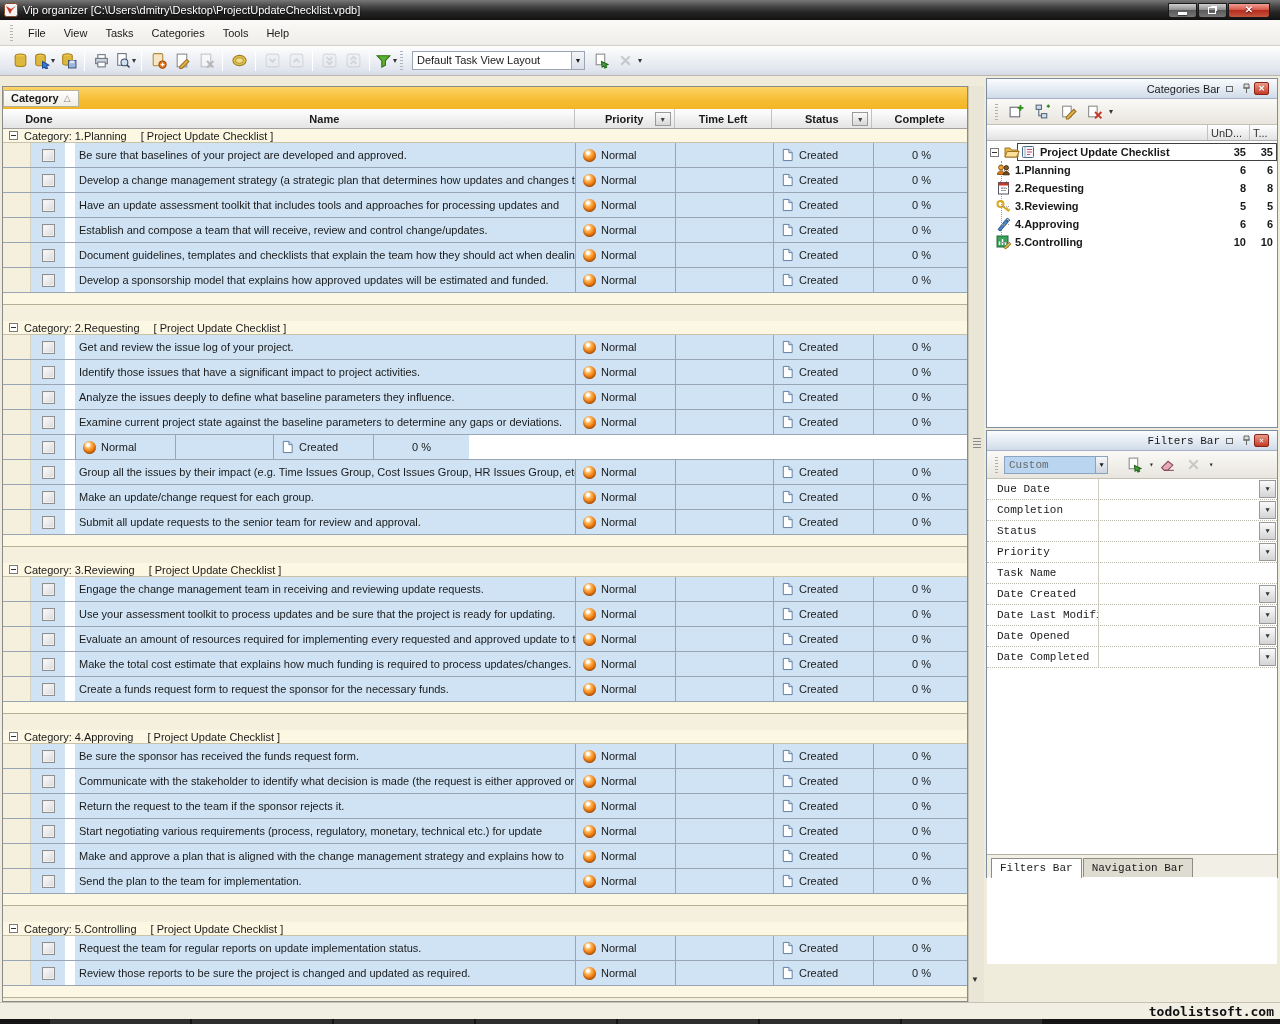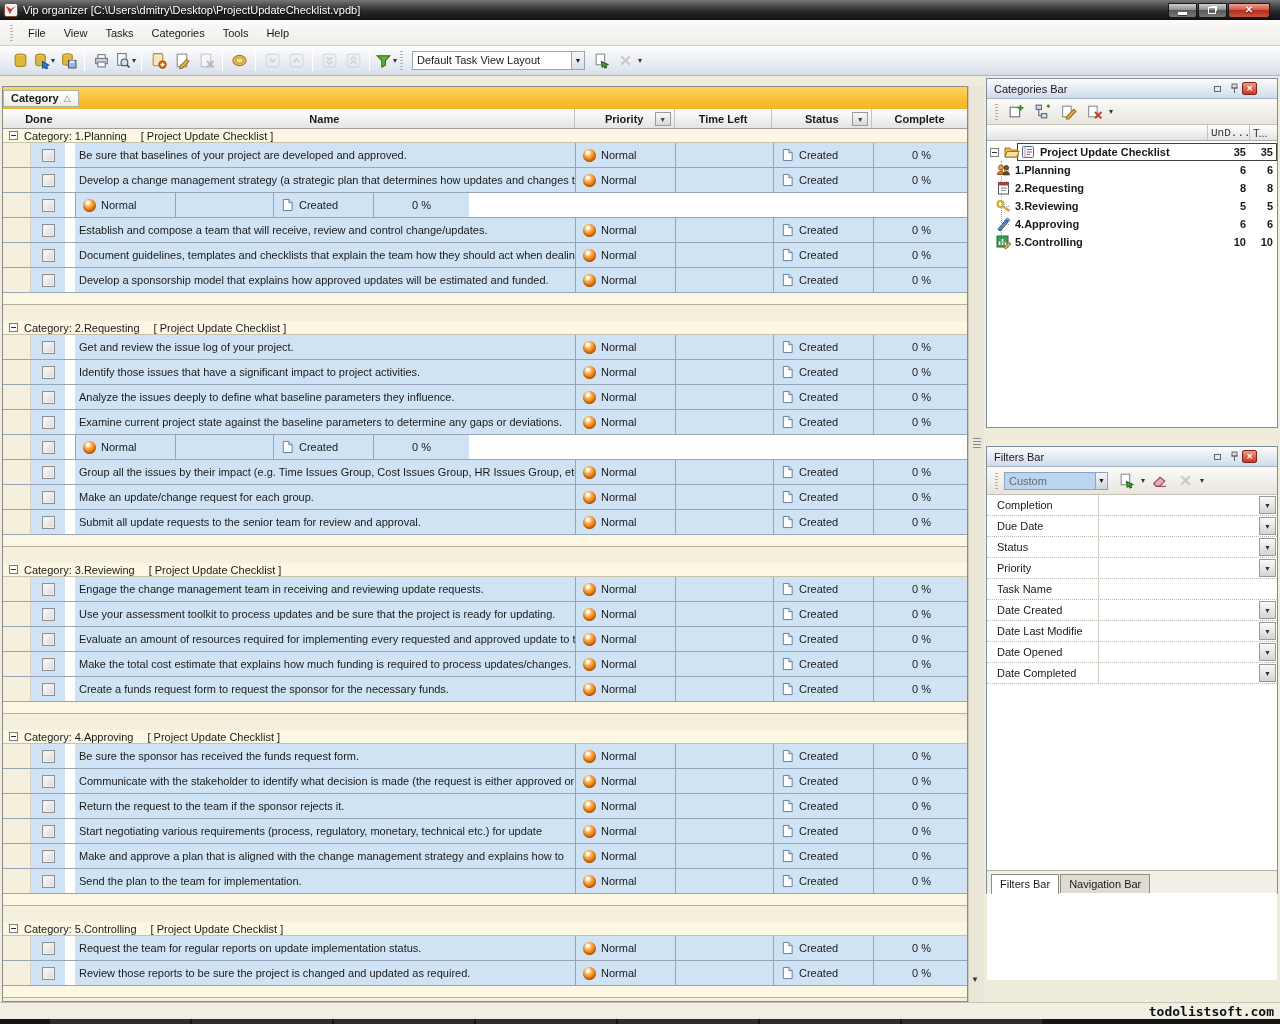--- a/index.html
+++ b/index.html
@@ -101,34 +101,34 @@
   
   .splitter { position:absolute; left:968px; top:10px; width:16px; height:916px; background:#e9e6d7; border-left:1px solid #c9c5b0; }
   .grip { position:absolute; left:4px; top:352px; width:8px; height:10px;
     background:repeating-linear-gradient(#8a8a8a 0 1px, transparent 1px 3px); }
   .spl-down { position:absolute; left:2px; bottom:18px; font-size:8px; color:#333; }
 
   
   .side { position:absolute; left:986px; top:0; width:292px; height:926px; }
   .panel { position:absolute; left:0; width:292px; background:#fff; border:1px solid #7f8da1; }
   .panel-hdr { height:20px; background:linear-gradient(#fafcfe,#d0dbe9); border-bottom:1px solid #a3b1c4;
-    display:flex; align-items:center; padding:0 20px 0 7px; }
+    display:flex; align-items:center; padding:0 8px 0 7px;text-align:right; }
   .panel-hdr .ph-title { flex:1; }
   .ph-btn { width:15px; height:13px; margin-left:2px; display:flex; align-items:center; justify-content:center; font-size:9px; color:#555; }
   .ph-restore { width:7px; height:6px; border:1px solid #666; }
   .ph-close { background:linear-gradient(#e89a8a,#c23a26); border:1px solid #8a2516; border-radius:2px; color:#fff; font-weight:bold; font-size:8px; width:15px; height:13px; display:flex; align-items:center; justify-content:center; }
   .panel-tb { height:26px; background:linear-gradient(#fbfaf7,#e8e5de); border-bottom:1px solid #c4c0b4;
     display:flex; align-items:center; padding-left:8px; gap:2px; }
   .panel-tb::before { content:""; width:3px; height:16px; margin-right:4px;
     background:repeating-linear-gradient(#b4b0a5 0 1px, transparent 1px 3px); }
 
   .cat-colhdr { height:16px; display:flex; background:linear-gradient(#ffffff,#e2e2e2); border-bottom:1px solid #b0b0b0; color:#333; }
   .cat-colhdr .spacer { flex:1; }
   .cat-colhdr .cu, .cat-colhdr .ct { border-left:1px solid #c2c2c2; padding:2px 2px 0 3px; }
-  .cat-colhdr .cu { width:42px;font-family:Liberation Mono, monospace; }
+  .cat-colhdr .cu { width:42px; }
   .cat-colhdr .ct { width:28px; }
 
   .tree { position:relative; background:#fff; height:246px; padding-top:2px; }
   .treeline { position:absolute; left:14px; top:20px; height:80px; border-left:1px dotted #9a9a9a; }
   .trow2 { height:18px; display:flex; align-items:center; font-weight:bold; position:relative; }
   .trow2 .lbl { flex:1; white-space:nowrap; overflow:hidden; padding-left:3px; }
   .trow2 .cnt1 { width:42px; text-align:right; padding-right:5px; flex:none; }
   .trow2 .cnt2 { width:26px; text-align:right; padding-right:4px; flex:none; }
   .trow2.root { padding-left:3px;justify-content:flex-end; }
   .trow2.root .selbox { position:absolute; left:30px; right:0; top:0; bottom:0; border:1px solid #404040; background:#fff; z-index:0; }
@@ -143,21 +143,21 @@
   .frow .fval { flex:1; }
   .fdrop { width:17px; margin:1px 1px 1px 0; background:linear-gradient(#fafafa,#d4d4d4); border:1px solid #9a9a9a;
     font-size:7px; display:flex; align-items:center; justify-content:center; color:#333; flex:none; }
   .filters-empty { background:#fff; height:296px; }
 
   .filters-tabs { position:absolute; left:0; bottom:0; width:290px; height:23px; background:#f2efe7; border-top:1px solid #b5b2a5;
     display:flex; align-items:flex-end; padding-left:4px; }
   .ftab { border:1px solid #8f8d82; border-bottom:none; padding:3px 8px 3px 8px; background:#dedbd0; margin-right:1px; }
   .ftab.active { background:#fff; font-weight:normal; position:relative; top:1px; padding-bottom:4px; }
 
-  .fcombo { display:flex; align-items:flex-start; margin-right:4px; }
+  .fcombo { display:flex; align-items:flex-start; margin-right:12px; }
   .fcombo .combo-box { width:92px; height:18px; background:#b9d5ef; border:1px solid #8aa4c0; color:#6a6a6a; padding:2px 4px; }
   .fcombo .combo-drop { width:12px; height:18px; background:linear-gradient(#f4f6f9,#ccd4e0); border:1px solid #8aa4c0; border-left:none; font-size:7px; display:flex; align-items:center; justify-content:center; }
 
   
   .statusbar { position:absolute; left:0; top:1002px; width:1280px; height:17px; background:#f1eee4;
     border-top:1px solid #c5c2b5; display:flex; align-items:center; justify-content:flex-end; padding-right:6px; }
   .status-link { font-family:"DejaVu Sans Mono", monospace; font-weight:bold; font-size:13px; color:#111; }
   .bottomstrip { position:absolute; left:0; top:1019px; width:1280px; height:5px; background:#141414; display:flex; gap:2px; padding-left:50px; }
   .bottomstrip div { width:140px; background:#2e2e2e; }
 </style>
@@ -424,20 +424,21 @@
               <span>Created</span>
             </div>
             <div class="c-comp">0 %</div>
           </div>
           <div class="trow">
             <div class="c-gut"></div>
             <div class="c-done">
               <span class="checkbox"></span>
             </div>
             <div class="c-gap"></div>
+            <div class="c-name">Have an update assessment toolkit that includes tools and approaches for processing updates and</div>
             <div class="c-prio">
               <span class="prio-ball"></span>
               <span>Normal</span>
             </div>
             <div class="c-time"></div>
             <div class="c-status">
               <span class="doc-ic"><svg width="13" height="14" viewBox="0 0 14 14">
                   <path d="M2.5 1h6l3.5 3.5V13h-9.5z" fill="#fff" stroke="#5a7aa0"></path>
                   <path d="M8.5 1v3.5H12" fill="#cfe0f2" stroke="#5a7aa0"></path>
                 </svg></span>
@@ -1108,21 +1109,21 @@
                   <path d="M4 11V7.5M7 11V5M10 11V8.5" stroke="#fff" stroke-width="1.5"></path>
                   <path d="M8.5 13.5l5.2-5.2 1.6 1.6-5.2 5.2z" fill="#e8c050" stroke="#8a6a20"></path>
                 </svg></span>
               <span class="lbl">5.Controlling</span>
               <span class="cnt1">10</span>
               <span class="cnt2">10</span>
             </div>
           </div>
       </div>
 
-      <div class="panel" style="top:370px; height:448px;">
+      <div class="panel" style="top:354px; height:448px;font-family:Liberation Mono, monospace;">
         <div class="panel-hdr">
           <span class="ph-title">Filters Bar</span>
           <span class="ph-btn">
               <span class="ph-restore"></span>
             </span>
           <span class="ph-btn">
             <svg width="9" height="11" viewBox="0 0 9 11">
                 <path d="M2 1h5v4H2zM1 5h7M4.5 5v5" stroke="#666" fill="#ddd"></path>
               </svg>
             </span>
@@ -1154,26 +1155,26 @@
               <span class="ic">
                 <svg width="15" height="15" viewBox="0 0 14 14">
                   <path d="M3 3l8 8M11 3l-8 8" stroke="#9a9a9a" stroke-width="2"></path>
                 </svg>
               </span>
             </div>
             <span class="caret">▾</span>
           </div>
         <div class="filters-rows" id="flt-rows">
             <div class="frow">
-              <div class="flabel">Completion</div>
+              <div class="flabel">Due Date</div>
               <div class="fval"></div>
               <div class="fdrop">▼</div>
             </div>
             <div class="frow">
-              <div class="flabel">Due Date</div>
+              <div class="flabel">Completion</div>
               <div class="fval"></div>
               <div class="fdrop">▼</div>
             </div>
             <div class="frow">
               <div class="flabel">Status</div>
               <div class="fval"></div>
               <div class="fdrop">▼</div>
             </div>
             <div class="frow">
               <div class="flabel">Priority</div>

